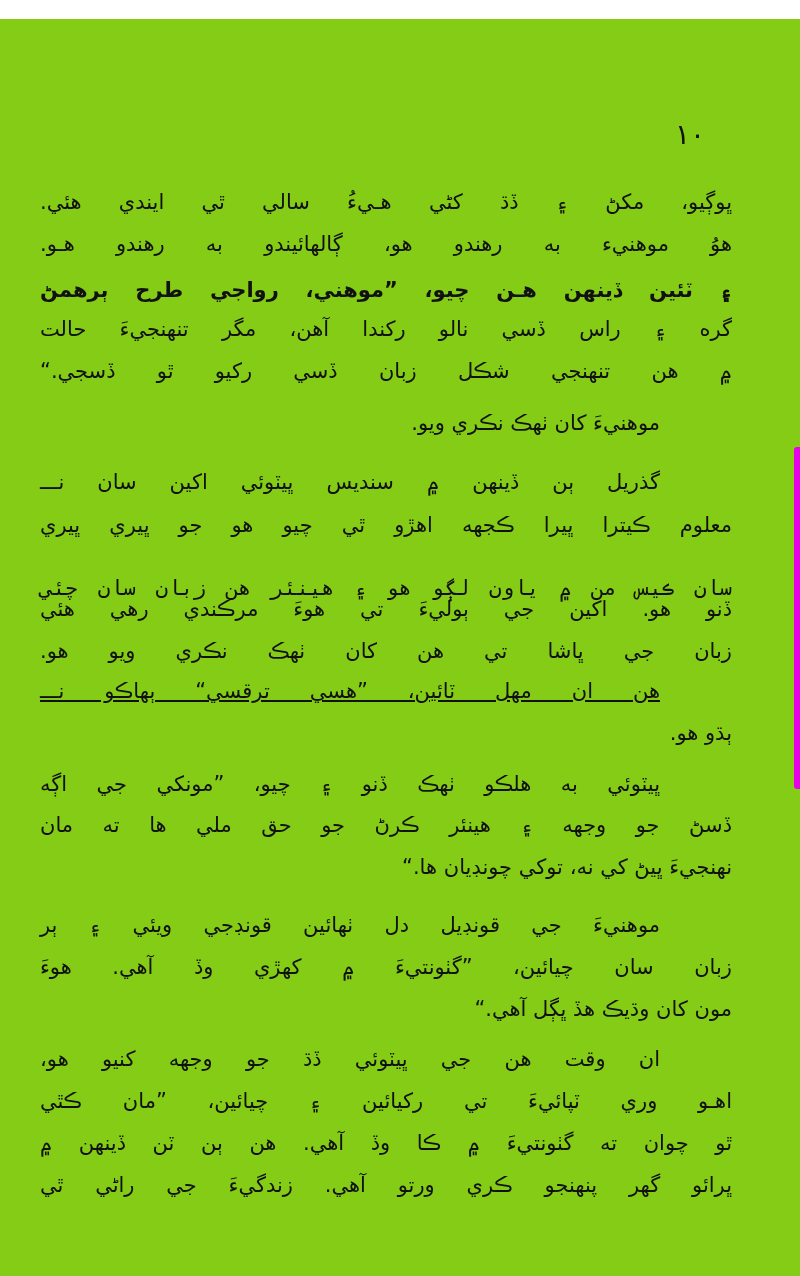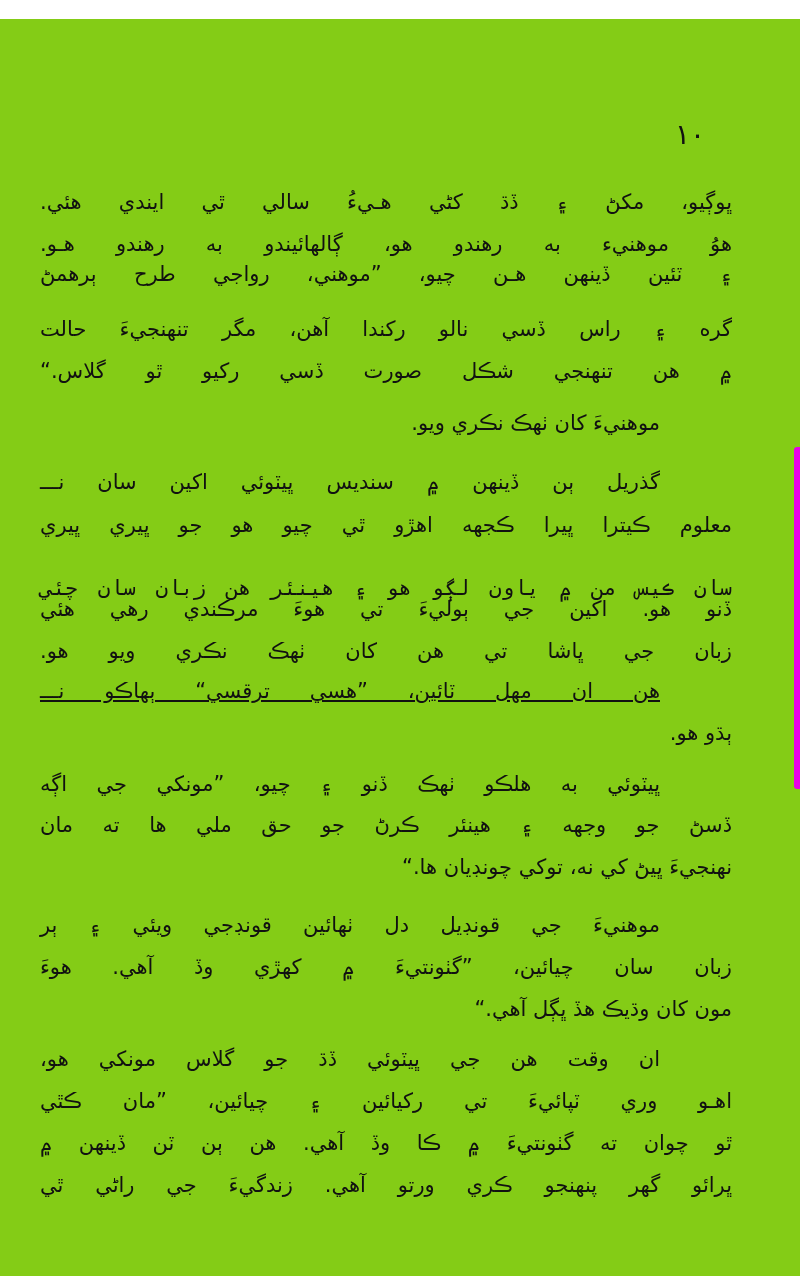--- a/index.html
+++ b/index.html
@@ -79,38 +79,38 @@
 </head>
 <body style="color: rgb(17, 17, 17);">
 
 <div class="page" style="background: #84cc16; margin-top: 19px;">
 
   <div class="page-number">١٠</div>
 
   <div class="text-block">
     <div class="line" style="top: 162px;">ڀوڳيو، مکڻ ۽ ڏڌ کڻي هـيءُ سالي ٿي ايندي هئي.</div>
     <div class="line" style="top: 204px;">هوُ موهنيء به رهندو هو، ڳالهائيندو به رهندو هـو.</div>
-    <div class="line" style="top: 234px;">۽ ٽئين ڏينهن هـن چيو، ”موهني، رواجي طرح ٻرهمڻ</div>
+    <div class="line" style="top: 250px; font-weight: bold;">۽ ٽئين ڏينهن هـن چيو، ”موهني، رواجي طرح ٻرهمڻ</div>
     <div class="line" style="top: 289px;">گره ۽ راس ڏسي نالو رکندا آهن، مگر تنهنجيءَ حالت</div>
-    <div class="line" style="top: 331px;">۾ هن تنهنجي شڪل صورت ڏسي رکيو ٿو گلاس.“</div>
+    <div class="line" style="top: 331px;">۾ هن تنهنجي شڪل زبان ڏسي رکيو ٿو ڏسجي.“</div>
     <div class="line indent short" style="top: 383px;">موهنيءَ کان ٺهڪ نڪري ويو.</div>
     <div class="line indent" style="top: 442px;">گذريل ٻن ڏينهن ۾ سنديس ڀيٽوئي اکين سان نـــ</div>
     <div class="line" style="top: 485px;">معلوم ڪيترا ڀيرا ڪجهه اهڙو ٿي چيو هو جو ڀيري ڀيري</div>
     <div class="line" style="top: 550px; font-family: Liberation Mono, monospace;">سان ڪيس من ۾ ياون لڳو هو ۽ هينئر هن زبان سان چئي</div>
     <div class="line" style="top: 569px;">ڏنو هو. اکين جي ٻوليءَ تي هوءَ مرڪندي رهي هئي</div>
     <div class="line" style="top: 611px;">زبان جي ڀاشا تي هن کان ٺهڪ نڪري ويو هو.</div>
     <div class="line indent" style="top: 651px; text-decoration: underline;">هن ان مهل ٽائين، ”هسي ترقسي“ ٻهاڪو نـــ</div>
     <div class="line short" style="top: 693px;">ٻڌو هو.</div>
     <div class="line indent" style="top: 744px;">ڀيٽوئي به هلڪو ٺهڪ ڏنو ۽ چيو، ”مونکي جي اڳه</div>
     <div class="line" style="top: 785px;">ڏسڻ جو وجهه ۽ هينئر ڪرڻ جو حق ملي ها ته مان</div>
     <div class="line short" style="top: 827px;">نهنجيءَ ڀيڻ کي نه، توکي چونڊيان ها.“</div>
     <div class="line indent" style="top: 885px;">موهنيءَ جي قونڊيل دل ٺهائين قونڊجي ويئي ۽ ٻر</div>
     <div class="line" style="top: 927px;">زبان سان چيائين، ”گٺونتيءَ ۾ کهڙي وڏ آهي. هوءَ</div>
     <div class="line short" style="top: 969px;">مون کان وڌيڪ هڏ ڀڳل آهي.“</div>
-    <div class="line indent" style="top: 1019px;">ان وقت هن جي ڀيٽوئي ڏڌ جو گلاس مونکي هو،</div>
+    <div class="line indent" style="top: 1019px;">ان وقت هن جي ڀيٽوئي ڏڌ جو وجهه کنيو هو،</div>
     <div class="line" style="top: 1061px;">اهـو وري ٽپائيءَ تي رکيائين ۽ چيائين، ”مان ڪٿي</div>
     <div class="line" style="top: 1103px;">ٿو چوان ته گٺونتيءَ ۾ ڪا وڏ آهي. هن ٻن ٽن ڏينهن ۾</div>
     <div class="line" style="top: 1145px;">ڀرائو گهر پنهنجو ڪري ورتو آهي. زندگيءَ جي راڻي ٿي</div>
   </div>
 
   <div class="magenta-strip" style="background: rgb(232, 0, 232);"></div>
   <div class="bottom-smudge"></div>
 </div>
 
 </body></html>

